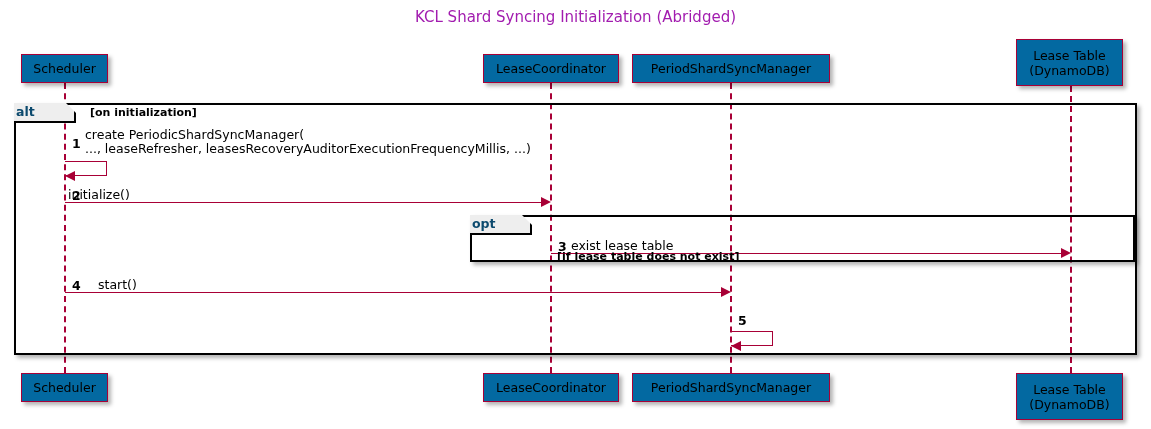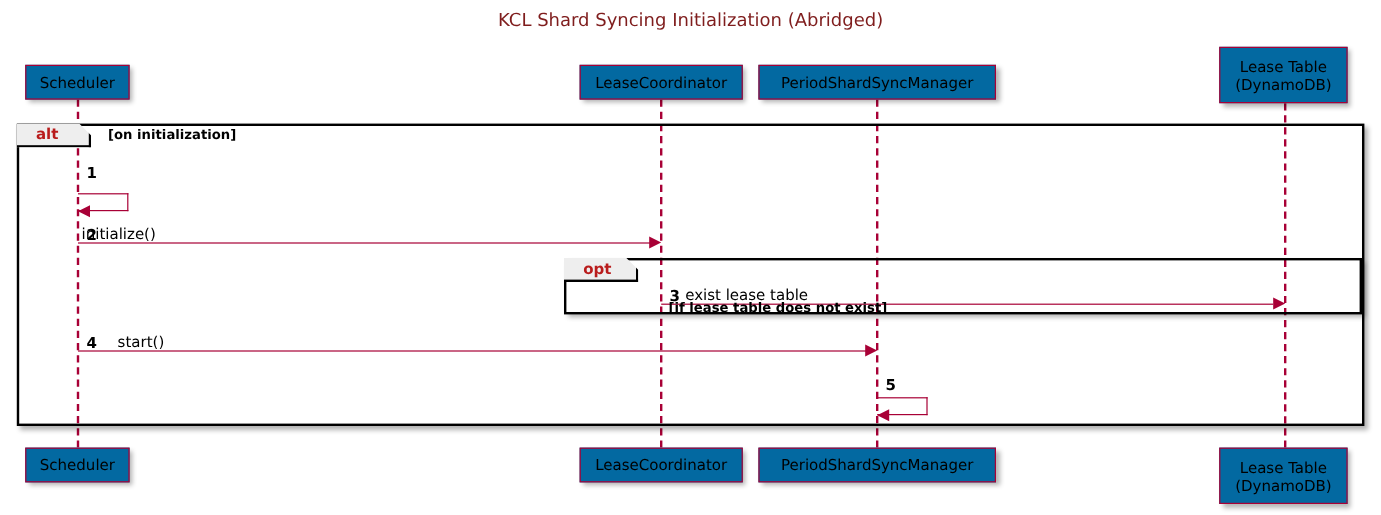--- a/index.html
+++ b/index.html
@@ -20,21 +20,21 @@
   }
 
   
   .diagram-title {
     position: absolute;
     left: 0;
     top: 8px;
     width: 1151px;
     text-align: center;
     font-size: 15px;
-    color: #7f1d1d;
+    color: #a21caf;
     white-space: nowrap;
   }
 
   
   .lifeline {
     position: absolute;
     width: 0;
     border-left: 2px dashed #A80036;
     z-index: 1;
   }
@@ -69,22 +69,22 @@
   .frame-tag {
     position: absolute;
     box-sizing: border-box;
     background: #EEEEEE;
     border-right: 2px solid #000000;
     border-bottom: 2px solid #000000;
     height: 20px;
     line-height: 18px;
     font-size: 12.5px;
     font-weight: bold;
-    color: #b91c1c;
-    padding-left: 16px;
+    color: #0c4a6e;
+    padding-left: 2px;
     z-index: 4;
     
     clip-path: polygon(0 0, calc(100% - 10px) 0, 100% 50%, 100% 100%, 0 100%);
   }
   .frame-label {
     position: absolute;
     font-size: 11px;
     font-weight: bold;
     color: #000000;
     white-space: nowrap;
@@ -149,20 +149,22 @@
 
   <div class="frame" style="left:14px; top:103px; width:1123px; height:252px;"></div>
   <div class="frame-tag" style="left:14px; top:103px; width:62px;">alt</div>
   <div class="frame-label" style="left:90px; top:106px;">[on initialization]</div>
 
   <div class="frame" style="left:470px; top:215px; width:665px; height:47px;"></div>
   <div class="frame-tag" style="left:470px; top:215px; width:62px;">opt</div>
   <div class="frame-label" style="left:557px; top:218px;margin-top:32px;">[if lease table does not exist]</div>
 
   <div class="msg-num" style="left:72px; top:136px;">1</div>
+  <div class="msg-label" style="left:85px; top:128px;">create PeriodicShardSyncManager(
+   ..., leaseRefresher, leasesRecoveryAuditorExecutionFrequencyMillis, ...)</div>
   <div class="self-loop" style="left:65px; top:161px; width:42px; height:15px;"></div>
   <div class="msg-arrow left" style="left:65px; top:171px;"></div>
 
   <div class="msg-num" style="left:72px; top:188px;">2</div>
   <div class="msg-label" style="left:68px; top:188px;">initialize()</div>
   <div class="msg-line" style="left:65px; top:202px; width:477px;"></div>
   <div class="msg-arrow right" style="left:541px; top:197px;"></div>
 
   <div class="msg-num" style="left:558px; top:239px;">3</div>
   <div class="msg-label" style="left:571px; top:239px;">exist lease table</div>

